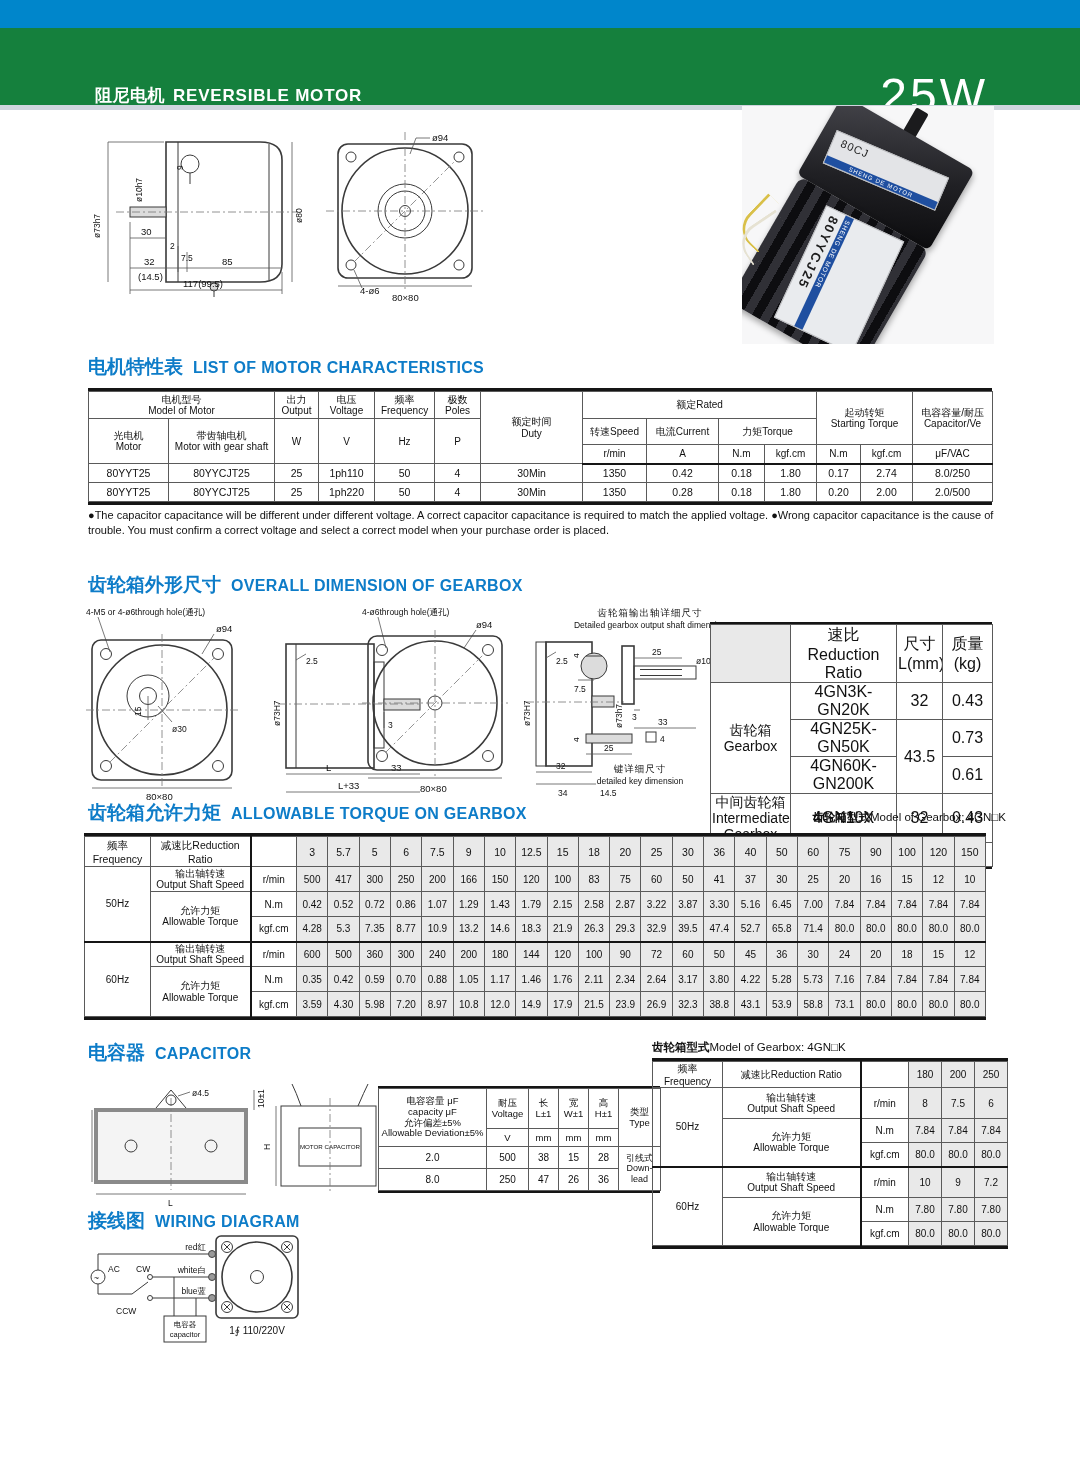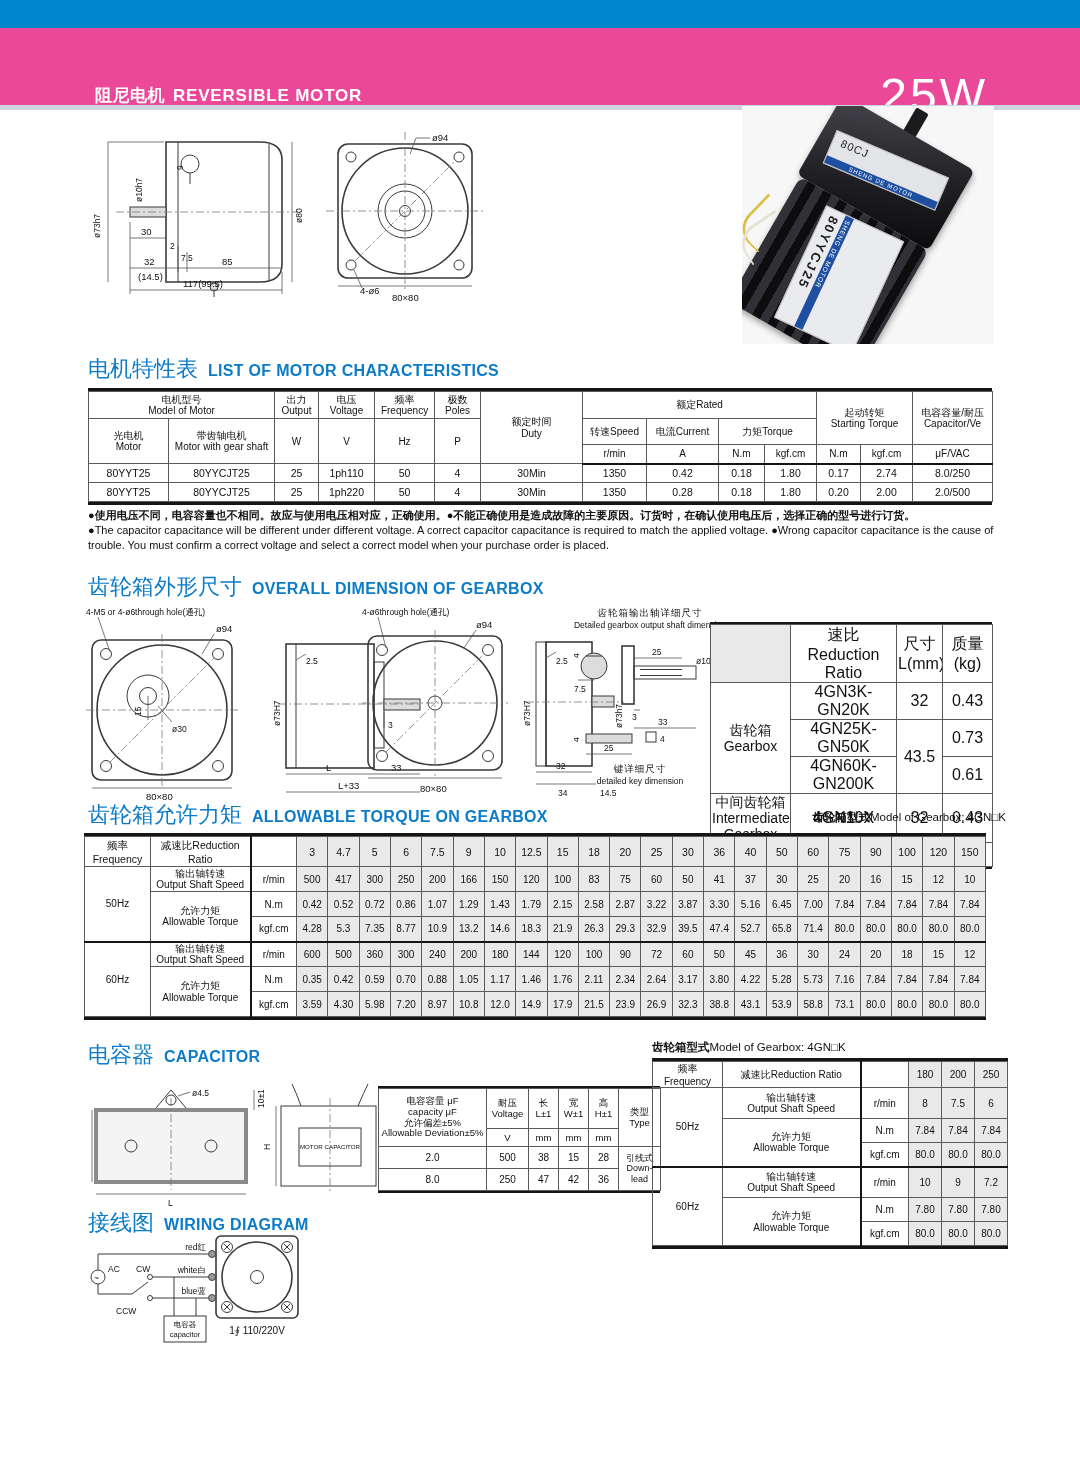--- a/index.html
+++ b/index.html
@@ -1,28 +1,28 @@
 <!DOCTYPE html>
 <html><head>
 <meta charset="utf-8">
 <style>
   *{box-sizing:border-box}
   html,body{margin:0;padding:0;background:#fff}
   .page{position:relative;width:1080px;height:1465px;background:#fff;overflow:hidden;
         font-family:"Liberation Sans",sans-serif;color:#111}
   
   .bar-light{position:absolute;left:0;top:0;width:1080px;height:28px;background:#0086cb}
-  .bar-navy{position:absolute;left:0;top:28px;width:1080px;height:77px;background:#ec4899}
+  .bar-navy{position:absolute;left:0;top:28px;width:1080px;height:77px;background:#15803d}
   .hdr-title{position:absolute;left:95px;top:56px;color:#fff;font-weight:700;font-size:17px;letter-spacing:.5px}
   .hdr-title .en{margin-left:8px;letter-spacing:.8px}
   .hdr-power{position:absolute;right:92px;top:40px;color:#fff;font-size:48px;font-weight:300;letter-spacing:3px}
   .bar-shadow{position:absolute;left:0;top:105px;width:1080px;height:5px;background:#cfd5de}
   
   .stitle{position:absolute;left:88px;display:flex;align-items:baseline;gap:10px;color:#0d7cc8;white-space:nowrap}
-  .stitle .cn{font-size:22px;font-weight:400}
+  .stitle .cn{font-size:19px;font-weight:700}
   .stitle .en{font-size:16px;font-weight:700;letter-spacing:.3px}
   
   .dw{position:absolute}
   .dw .ln{stroke:#3a3a3a;stroke-width:1;fill:none}
   .dw .ln2{stroke:#3a3a3a;stroke-width:1.6;fill:none}
   .dw .cl{stroke:#777;stroke-width:.8;fill:none;stroke-dasharray:8 3 2 3}
   .dw .dim{stroke:#555;stroke-width:.8;fill:none}
   .dw .fillg{fill:#dcdcdc;stroke:#3a3a3a;stroke-width:1}
   .dw text{font-family:"Liberation Sans",sans-serif;font-size:9.5px;fill:#111}
   .dw .small{font-size:8.5px}
@@ -290,21 +290,20 @@
             <td>1.80</td>
             <td>0.20</td>
             <td>2.00</td>
             <td>2.0/500</td>
           </tr>
   </tbody>
       </table>
   </div>
 
   <div class="char-notes">
-    <div class="cn">●使用电压不同，电容容量也不相同。故应与使用电压相对应，正确使用。●不能正确使用是造成故障的主要原因。订货时，在确认使用电压后，选择正确的型号进行订货。</div>
     <div class="en">●The capacitor capacitance will be different under different voltage. A correct capacitor capacitance is required to match the applied voltage. ●Wrong capacitor capacitance is the cause of trouble. You must confirm a correct voltage and select a correct model when your purchase order is placed.</div>
   </div>
 
   <div class="stitle" style="top:572px">
     <span class="cn">齿轮箱外形尺寸</span>
     <span class="en">OVERALL DIMENSION OF GEARBOX</span>
   </div>
 
   <svg class="dw" style="left:84px;top:604px" width="185" height="198" viewBox="0 0 185 198">
     <text x="2" y="11" class="small">4-M5 or 4-ø6through hole(通孔)</text>
@@ -479,21 +478,21 @@
           <col style="width:66px">
           <col style="width:100px">
           <col style="width:46px">
         </colgroup>
     <tbody>
           <tr class="hrow">
       <th>频率Frequency</th>
       <th>减速比Reduction Ratio</th>
       <th class="hv"></th>
     <th class="g">3</th>
-            <th class="g">4.7</th>
+            <th class="g">5.7</th>
             <th class="g">5</th>
             <th class="g">6</th>
             <th class="g">7.5</th>
             <th class="g">9</th>
             <th class="g">10</th>
             <th class="g">12.5</th>
             <th class="g">15</th>
             <th class="g">18</th>
             <th class="g">20</th>
             <th class="g">25</th>
@@ -763,21 +762,21 @@
       <td>28</td>
       <td rowspan="2" class="two" style="font-size:9px">
               <span>引线式</span>
               <span>Down-lead</span>
             </td>
     </tr>
     <tr class="dr">
       <td>8.0</td>
       <td>250</td>
       <td>47</td>
-      <td>42</td>
+      <td>26</td>
       <td>36</td>
     </tr>
   </tbody>
       </table>
   </div>
 
   <div class="model-note" style="left:652px;top:1040px">
     <span class="cn">齿轮箱型式</span><span>Model of Gearbox: 4GN□K</span>
   </div>
   <div class="tblw" style="left:652px;top:1058px;width:356px">

